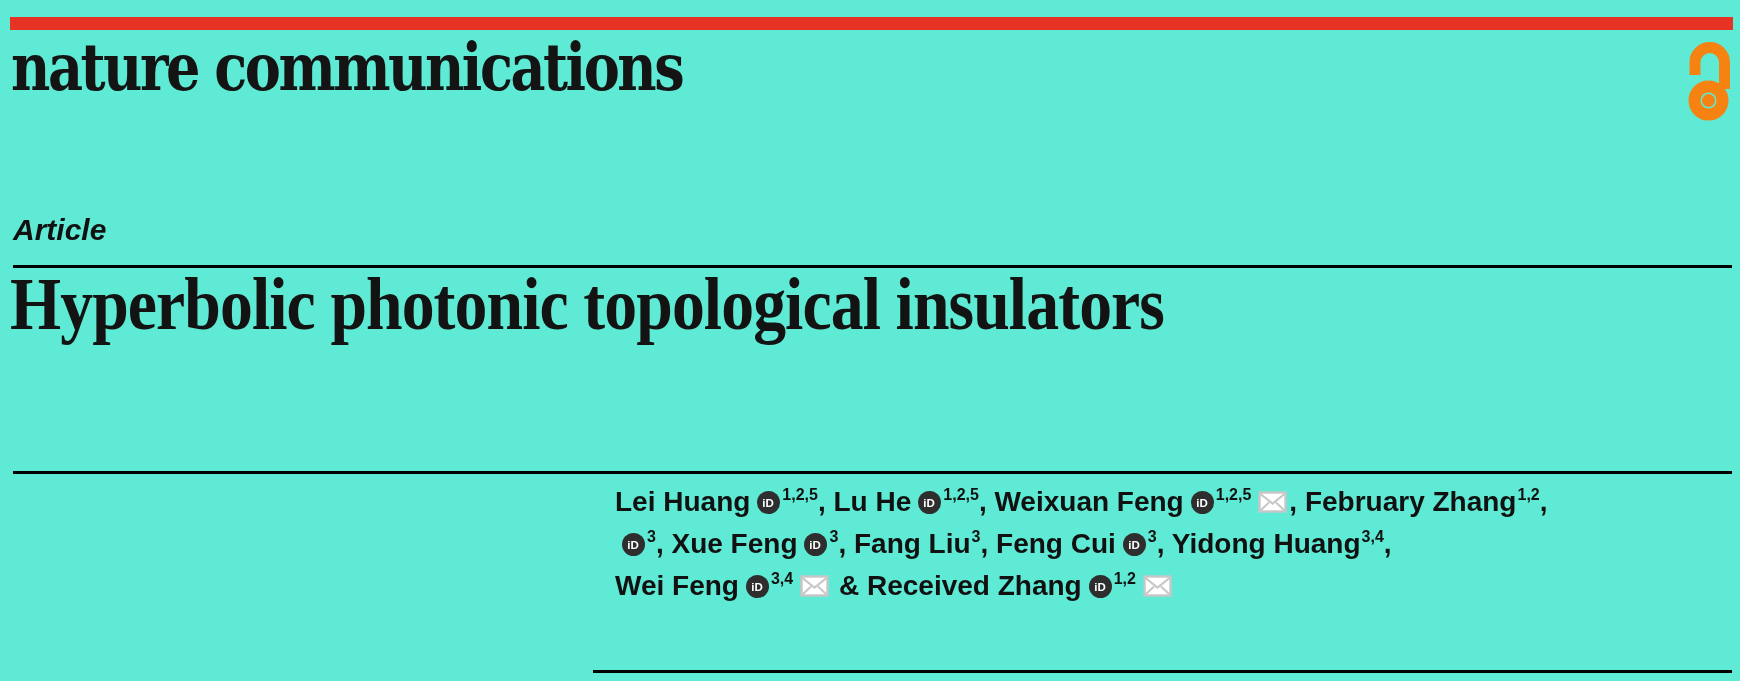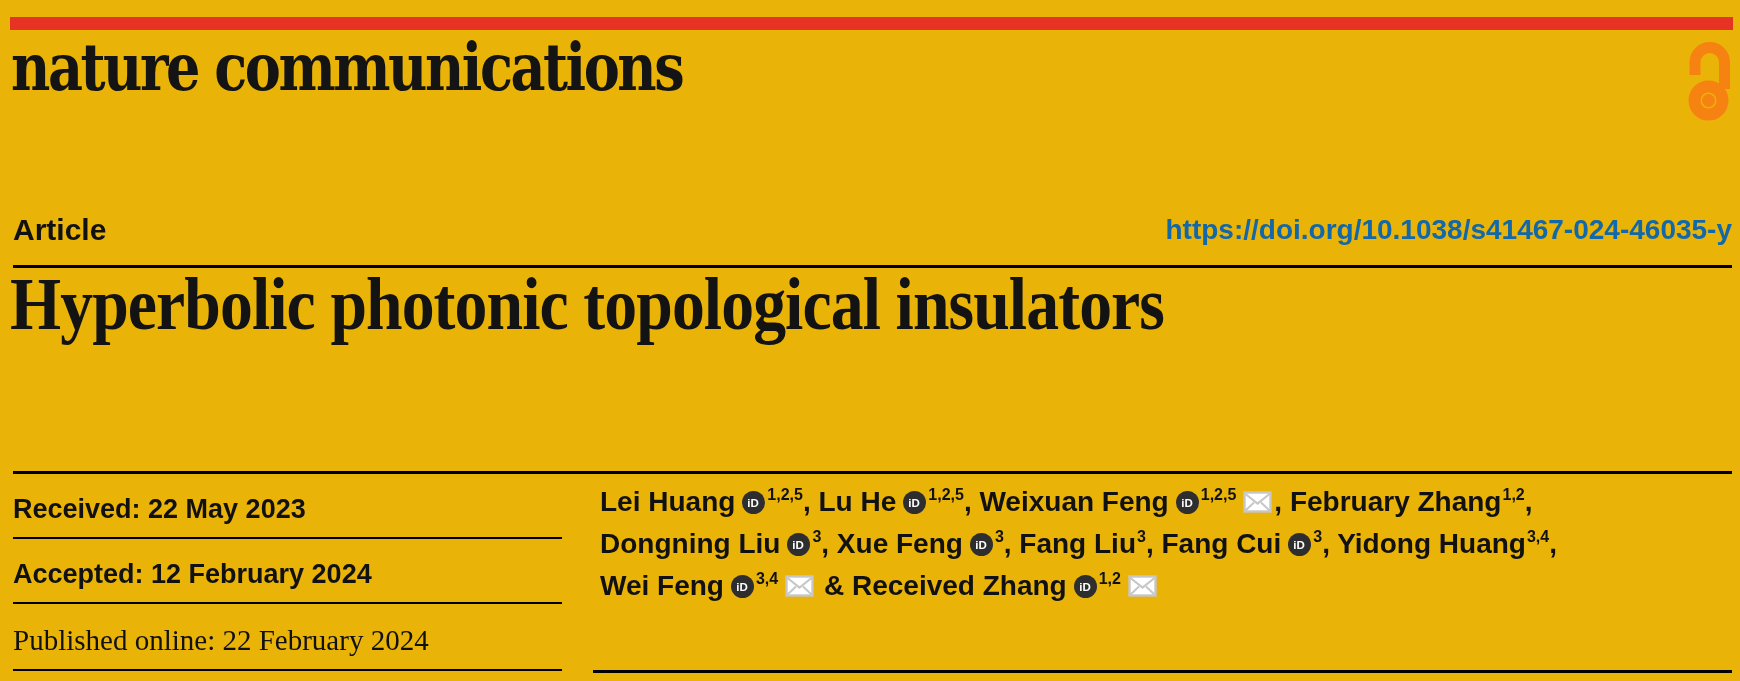--- a/index.html
+++ b/index.html
@@ -1,48 +1,48 @@
 <!DOCTYPE html>
 <html style="--brand-red: #e63323; --link-blue: #1268a8; --oa-orange: #f68212; --orcid-dark: #2e2e2e; --envelope-gray: #c7c7c7; --ink: #141414;"><head>
 <meta charset="utf-8">
 <style>
   html,body{margin:0;padding:0;background:#fff;}
-  .page{position:relative;width:1740px;height:681px;background:#eab308;overflow:hidden;
+  .page{position:relative;width:1740px;height:681px;background:#5eead4;overflow:hidden;
         font-family:"Liberation Sans",sans-serif;color:#141414;}
 
   .brand-bar{position:absolute;left:10px;top:17px;width:1723px;height:13px;background:var(--brand-red,#e63323);}
 
   .wordmark{position:absolute;left:11px;top:34px;margin:0;
             font-family:"DejaVu Serif",serif;font-weight:bold;font-size:66px;line-height:1;
             letter-spacing:-3px;color:var(--ink,#141414);white-space:nowrap;
             transform:scaleX(0.82);transform-origin:0 0;}
 
   .oa-icon{position:absolute;left:1686px;top:42px;width:47px;height:82px;}
 
-  .article-type{position:absolute;left:13px;top:215px;font-size:30px;font-weight:bold;color:#111;line-height:1;}
+  .article-type{position:absolute;left:13px;top:215px;font-size:30px;font-weight:bold;color:#111;line-height:1;font-style:italic;}
   .doi{position:absolute;right:8px;top:216px;font-size:28px;font-weight:bold;line-height:1;
        color:var(--link-blue,#1268a8);text-decoration:none;}
 
   .rule{position:absolute;background:#000;}
   .rule-top{left:13px;top:265px;width:1719px;height:3px;}
   .rule-mid{left:13px;top:471px;width:1719px;height:3px;}
   .rule-bottom-right{left:593px;top:670px;width:1139px;height:3px;}
 
   .title{position:absolute;left:10px;top:268px;margin:0;
          font-family:"Liberation Serif",serif;font-weight:bold;font-size:73px;line-height:1;
          letter-spacing:-1px;color:#131313;white-space:nowrap;
          transform:scaleX(0.9);transform-origin:0 0;}
 
   .dates{position:absolute;left:13px;top:474px;width:549px;}
   .date-row{border-bottom:2px solid #000;padding:20px 0 12px 0;}
   .date-text{font-size:27px;font-weight:bold;color:#111;}
   .date-row.serif .date-text{font-family:"Liberation Serif",serif;font-weight:normal;font-size:29px;}
 
   .authors{position:absolute;left:600px;top:483px;width:1140px;color:#111;}
-  .author-line{font-size:28px;font-weight:bold;line-height:38px;white-space:nowrap;}
+  .author-line{font-size:28px;font-weight:bold;line-height:38px;white-space:nowrap;margin-left:15px;}
   .author-line .sup{font-size:16px;position:relative;top:-11px;margin-left:1px;}
   .author-line .sep{font-weight:bold;}
   .icon-orcid{display:inline-block;width:23px;height:23px;vertical-align:-3px;margin:0 1px 0 7px;}
   .icon-envelope{display:inline-block;width:29px;height:22px;vertical-align:-2px;margin:0 2px 0 7px;}
 </style>
 </head>
 <body>
 
 <div class="page">
 
@@ -51,56 +51,50 @@
   <h2 class="wordmark">nature communications</h2>
 
   <svg class="oa-icon" viewBox="0 0 47 82" aria-hidden="true">
     <path d="M 9 33 L 9 20.25 A 14.75 14.75 0 0 1 38.5 20.25 L 38.5 47" fill="none" stroke="#f68212" stroke-width="11"></path>
     <circle cx="22.5" cy="58.5" r="14" fill="none" stroke="#f68212" stroke-width="12"></circle>
     <circle cx="22.5" cy="58.5" r="6.5" fill="#f68212"></circle>
   </svg>
 
   <div class="article-type">Article</div>
 
-  <a class="doi" href="#">https://doi.org/10.1038/s41467-024-46035-y</a>
 
   <div class="rule rule-top"></div>
 
   <h1 class="title">Hyperbolic photonic topological insulators</h1>
 
   <div class="rule rule-mid"></div>
 
-  <div class="dates" id="dates">
-      <div class="date-row"><span class="date-text">Received: 22 May 2023</span></div>
-      <div class="date-row"><span class="date-text">Accepted: 12 February 2024</span></div>
-      <div class="date-row serif"><span class="date-text">Published online: 22 February 2024</span></div>
-    </div>
 
   <div class="authors" id="authors">
       <div class="author-line"><span class="author">Lei Huang</span><svg class="icon-orcid" viewBox="0 0 24 24" aria-hidden="true">
     <circle cx="12" cy="12" r="12" fill="#2e2e2e"></circle>
     <text x="5.5" y="16.5" font-size="12" font-weight="bold" fill="#ffffff" font-family="Liberation Sans, sans-serif">iD</text>
   </svg><span class="sup">1,2,5</span><span class="sep">, </span><span class="author">Lu He</span><svg class="icon-orcid" viewBox="0 0 24 24" aria-hidden="true">
     <circle cx="12" cy="12" r="12" fill="#2e2e2e"></circle>
     <text x="5.5" y="16.5" font-size="12" font-weight="bold" fill="#ffffff" font-family="Liberation Sans, sans-serif">iD</text>
   </svg><span class="sup">1,2,5</span><span class="sep">, </span><span class="author">Weixuan Feng</span><svg class="icon-orcid" viewBox="0 0 24 24" aria-hidden="true">
     <circle cx="12" cy="12" r="12" fill="#2e2e2e"></circle>
     <text x="5.5" y="16.5" font-size="12" font-weight="bold" fill="#ffffff" font-family="Liberation Sans, sans-serif">iD</text>
   </svg><span class="sup">1,2,5</span><svg class="icon-envelope" viewBox="0 0 29 22" aria-hidden="true">
     <rect x="1.5" y="1.5" width="26" height="19" fill="#ffffff" stroke="#c7c7c7" stroke-width="2.4"></rect>
     <path d="M2.5 3 L14.5 12.5 L26.5 3" fill="none" stroke="#c7c7c7" stroke-width="2.2"></path>
     <path d="M2.5 19.5 L11 11.5 M26.5 19.5 L18 11.5" fill="none" stroke="#c7c7c7" stroke-width="2"></path>
   </svg><span class="sep">, </span><span class="author">February Zhang</span><span class="sup">1,2</span><span class="sep">,</span></div>
-      <div class="author-line"><span class="author">Dongning Liu</span><svg class="icon-orcid" viewBox="0 0 24 24" aria-hidden="true">
+      <div class="author-line"><svg class="icon-orcid" viewBox="0 0 24 24" aria-hidden="true">
     <circle cx="12" cy="12" r="12" fill="#2e2e2e"></circle>
     <text x="5.5" y="16.5" font-size="12" font-weight="bold" fill="#ffffff" font-family="Liberation Sans, sans-serif">iD</text>
   </svg><span class="sup">3</span><span class="sep">, </span><span class="author">Xue Feng</span><svg class="icon-orcid" viewBox="0 0 24 24" aria-hidden="true">
     <circle cx="12" cy="12" r="12" fill="#2e2e2e"></circle>
     <text x="5.5" y="16.5" font-size="12" font-weight="bold" fill="#ffffff" font-family="Liberation Sans, sans-serif">iD</text>
-  </svg><span class="sup">3</span><span class="sep">, </span><span class="author">Fang Liu</span><span class="sup">3</span><span class="sep">, </span><span class="author">Fang Cui</span><svg class="icon-orcid" viewBox="0 0 24 24" aria-hidden="true">
+  </svg><span class="sup">3</span><span class="sep">, </span><span class="author">Fang Liu</span><span class="sup">3</span><span class="sep">, </span><span class="author">Feng Cui</span><svg class="icon-orcid" viewBox="0 0 24 24" aria-hidden="true">
     <circle cx="12" cy="12" r="12" fill="#2e2e2e"></circle>
     <text x="5.5" y="16.5" font-size="12" font-weight="bold" fill="#ffffff" font-family="Liberation Sans, sans-serif">iD</text>
   </svg><span class="sup">3</span><span class="sep">, </span><span class="author">Yidong Huang</span><span class="sup">3,4</span><span class="sep">,</span></div>
       <div class="author-line"><span class="author">Wei Feng</span><svg class="icon-orcid" viewBox="0 0 24 24" aria-hidden="true">
     <circle cx="12" cy="12" r="12" fill="#2e2e2e"></circle>
     <text x="5.5" y="16.5" font-size="12" font-weight="bold" fill="#ffffff" font-family="Liberation Sans, sans-serif">iD</text>
   </svg><span class="sup">3,4</span><svg class="icon-envelope" viewBox="0 0 29 22" aria-hidden="true">
     <rect x="1.5" y="1.5" width="26" height="19" fill="#ffffff" stroke="#c7c7c7" stroke-width="2.4"></rect>
     <path d="M2.5 3 L14.5 12.5 L26.5 3" fill="none" stroke="#c7c7c7" stroke-width="2.2"></path>
     <path d="M2.5 19.5 L11 11.5 M26.5 19.5 L18 11.5" fill="none" stroke="#c7c7c7" stroke-width="2"></path>

